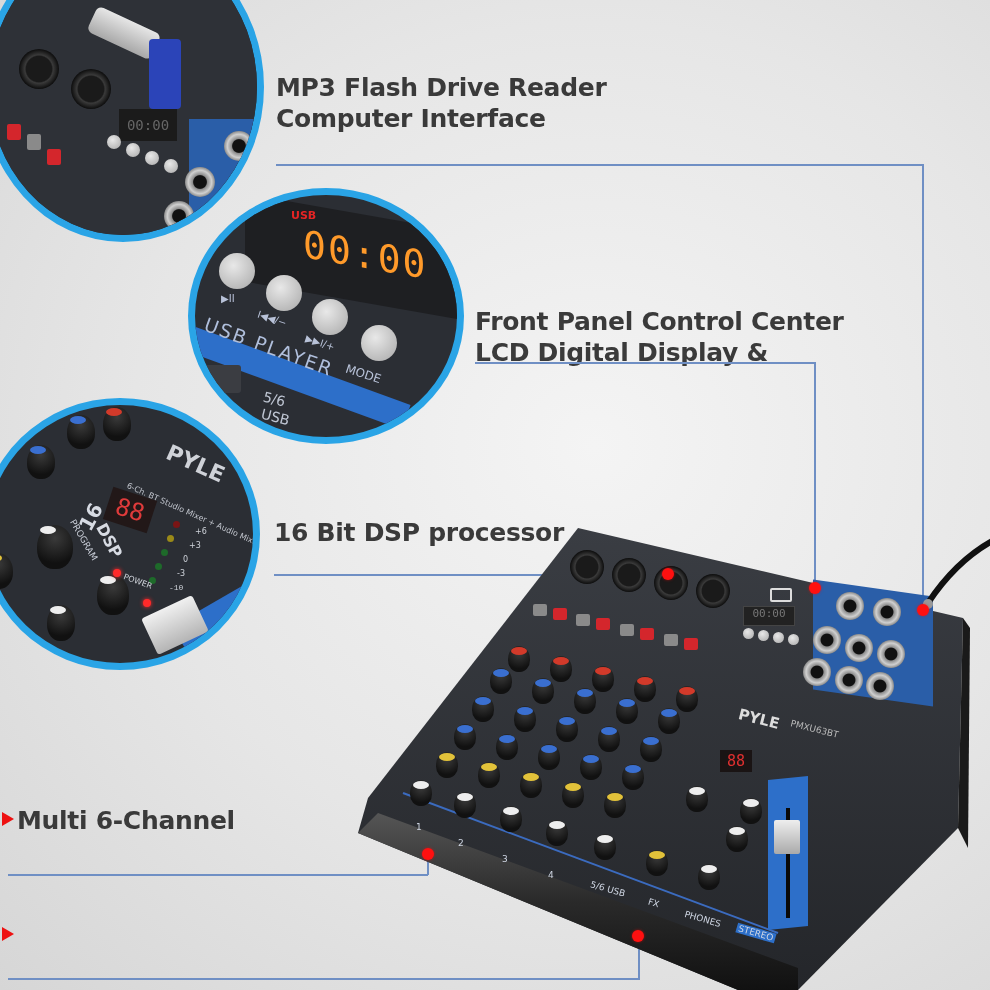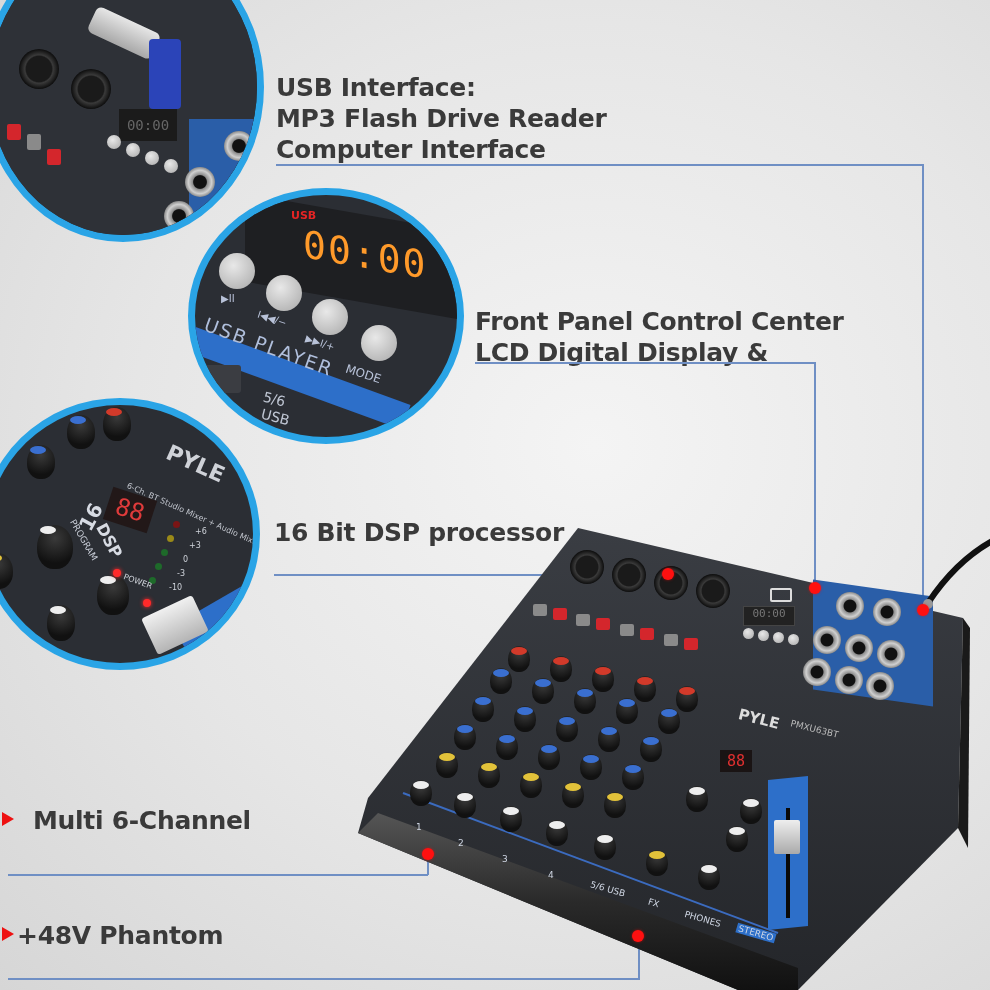--- a/index.html
+++ b/index.html
@@ -21,36 +21,34 @@
   .redkey{position:absolute;width:14px;height:12px;background:#d4262c;border-radius:2px;}
   .greykey{position:absolute;width:14px;height:12px;background:#8a8a8a;border-radius:2px;}
   .blue-strip{position:absolute;background:#2d6fc9;}
   .lbl{position:absolute;color:#cfd6e3;font-size:9px;white-space:nowrap;}
   .seg{position:absolute;font-family:"DejaVu Sans Mono",monospace;color:#ff9a2a;letter-spacing:2px;}
 </style>
 </head>
 <body>
 
 <div class="caption" style="left:276px;top:72px;">
-  <div>USB Interface:</div>
   <div>MP3 Flash Drive Reader</div>
   <div>Computer Interface</div>
 </div>
 <div class="caption" style="left:475px;top:306px;">
   <div>Front Panel Control Center</div>
   <div>LCD Digital Display &amp;</div>
 </div>
 <div class="caption" style="left:274px;top:517px;">
   <div>16 Bit DSP processor</div>
 </div>
-<div class="caption" style="left:17px;top:805px;margin-left:16px;">
+<div class="caption" style="left:17px;top:805px;">
   <div>Multi 6-Channel</div>
 </div>
 <div class="caption" style="left:17px;top:920px;">
-  <div>+48V Phantom</div>
 </div>
 
 <div class="arrow" style="left:2px;top:812px;"></div>
 <div class="arrow" style="left:2px;top:927px;"></div>
 
 <div class="line" style="left:276px;top:164px;width:647px;height:2px;"></div>
 <div class="line" style="left:922px;top:164px;width:2px;height:446px;"></div>
 <div class="line" style="left:475px;top:362px;width:340px;height:2px;"></div>
 <div class="line" style="left:814px;top:362px;width:2px;height:224px;"></div>
 <div class="line" style="left:274px;top:574px;width:394px;height:2px;"></div>
@@ -232,21 +230,21 @@
   <div class="lbl" style="left:74px;top:130px;font-size:9px;color:#c9ced8;transform:rotate(60deg);">PROGRAM</div>
   <div class="knob" style="left:50px;top:120px;width:36px;height:44px;--cap:#eee;"></div>
   <div class="knob" style="left:110px;top:170px;width:32px;height:40px;--cap:#eee;"></div>
   <div class="knob" style="left:60px;top:200px;width:28px;height:36px;--cap:#eee;"></div>
   <div class="knob" style="left:-4px;top:148px;width:30px;height:36px;--cap:#e2c23a;"></div>
   <div class="abs" style="left:176px;top:108px;">
     <div class="lbl" style="left:32px;top:14px;font-size:8px;color:#cfd3da;">+6</div>
     <div class="lbl" style="left:26px;top:28px;font-size:8px;color:#cfd3da;">+3</div>
     <div class="lbl" style="left:20px;top:42px;font-size:8px;color:#cfd3da;">0</div>
     <div class="lbl" style="left:14px;top:56px;font-size:8px;color:#cfd3da;">-3</div>
-    <div class="lbl" style="left:6px;top:70px;font-size:8px;color:#cfd3da;">-10</div>
+    <div class="lbl" style="left:6px;top:70px;font-size:8px;color:#cfd3da;font-family:Liberation Mono, monospace;">-10</div>
     <div class="abs" style="left:10px;top:8px;width:7px;height:7px;border-radius:50%;background:#7a1515;"></div>
     <div class="abs" style="left:4px;top:22px;width:7px;height:7px;border-radius:50%;background:#9b8a18;"></div>
     <div class="abs" style="left:-2px;top:36px;width:7px;height:7px;border-radius:50%;background:#1e6a2a;"></div>
     <div class="abs" style="left:-8px;top:50px;width:7px;height:7px;border-radius:50%;background:#1e6a2a;"></div>
     <div class="abs" style="left:-14px;top:64px;width:7px;height:7px;border-radius:50%;background:#1e6a2a;"></div>
     <div class="abs" style="left:-50px;top:56px;width:8px;height:8px;border-radius:50%;background:#ff2a2a;box-shadow:0 0 4px #ff2a2a;"></div>
     <div class="lbl" style="left:-40px;top:64px;font-size:8px;color:#cfd3da;transform:rotate(20deg);">POWER</div>
     <div class="abs" style="left:-20px;top:86px;width:8px;height:8px;border-radius:50%;background:#ff2a2a;box-shadow:0 0 4px #ff2a2a;"></div>
   </div>
   <div class="blue-strip" style="left:200px;top:196px;width:80px;height:80px;transform:rotate(-30deg);"></div>

